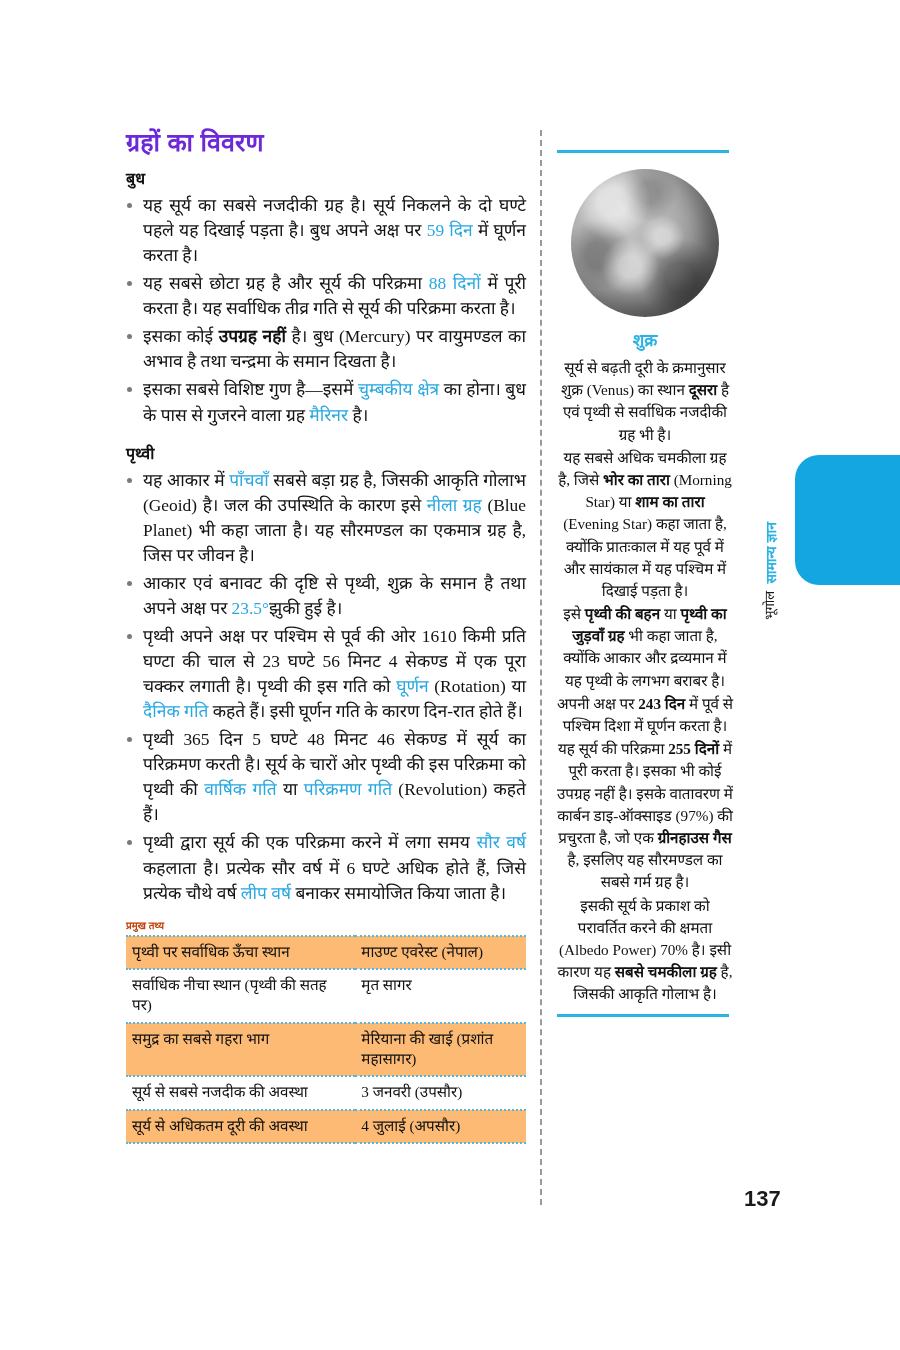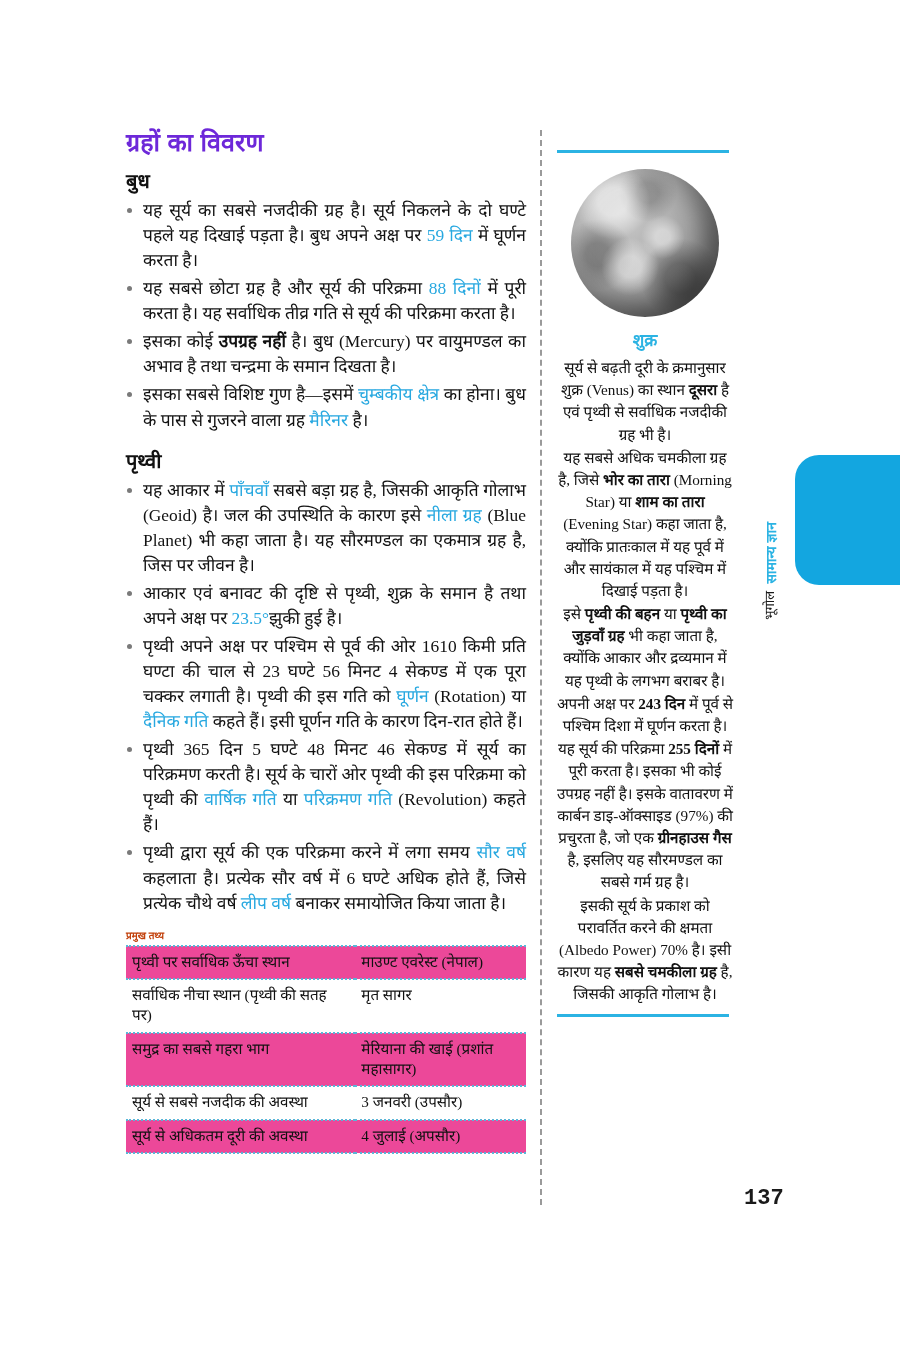--- a/index.html
+++ b/index.html
@@ -23,21 +23,21 @@
   .left-col{
     position:absolute; left:126px; top:124px; width:400px;
   }
   h1.chapter-title{
     font-family:"Liberation Sans", sans-serif;
     font-size:25px; font-weight:bold; margin:0 0 9px 0; letter-spacing:.2px;
     color:#6d28d9;
   }
   h2.section-title{
     font-family:"Liberation Sans", sans-serif;
-    font-size:20px; font-weight:bold; margin:2px 0 4px 0; color:#111;
+    font-size:16px; font-weight:bold; margin:2px 0 4px 0; color:#111;
   }
   h2.section-title.gap-top{ margin-top:14px; }
 
   ul.bullets{ list-style:none; margin:0; padding:0; }
   ul.bullets li{
     position:relative; padding-left:17px; margin:0 0 3px 0;
     font-size:17.4px; line-height:1.44; text-align:justify;
     text-justify:inter-word; color:#111;
   }
   ul.bullets li::before{
@@ -52,21 +52,21 @@
   .facts-head{
     font-family:"Liberation Sans", sans-serif;
     font-size:10px; font-weight:bold; margin:12px 0 3px 0; color:#c2410c;
   }
   table.facts{
     border-collapse:collapse; width:400px;
     font-size:15.2px; color:#111;
   }
   table.facts tr{ border-top:2px dotted #59b6d8; }
   table.facts tr:last-child{ border-bottom:2px dotted #59b6d8; }
-  table.facts tr.shaded{ background:#ec4899; }
+  table.facts tr.shaded{ background:#fdba74; }
   table.facts td{
     padding:5px 6px 6px 6px; vertical-align:top; line-height:1.34;
   }
   table.facts td.k{ width:232px; }
   table.facts td.v{ width:168px; }
 
   
   .side-col{
     position:absolute; left:556px; top:150px; width:178px;
     text-align:center;
@@ -112,21 +112,21 @@
     writing-mode:vertical-rl; transform:rotate(180deg);
     font-family:"Liberation Sans", sans-serif;
     font-size:14px; font-weight:bold; white-space:nowrap;
   }
   .edge-label .l1{ color:#2bb3e3; }
   .edge-label .l2{ color:#1a1a1a; font-weight:normal; font-size:13px; }
 
   
   .page-number{
     position:absolute; left:744px; top:1186px;
-    font-family:Liberation Mono, monospace;
+    font-family:Liberation Sans, sans-serif;
     font-size:22px; font-weight:bold; color:#1a1a1a;
   }
 </style>
 </head>
 <body>
 
 <div class="page">
 
   <div class="col-divider"></div>
 

